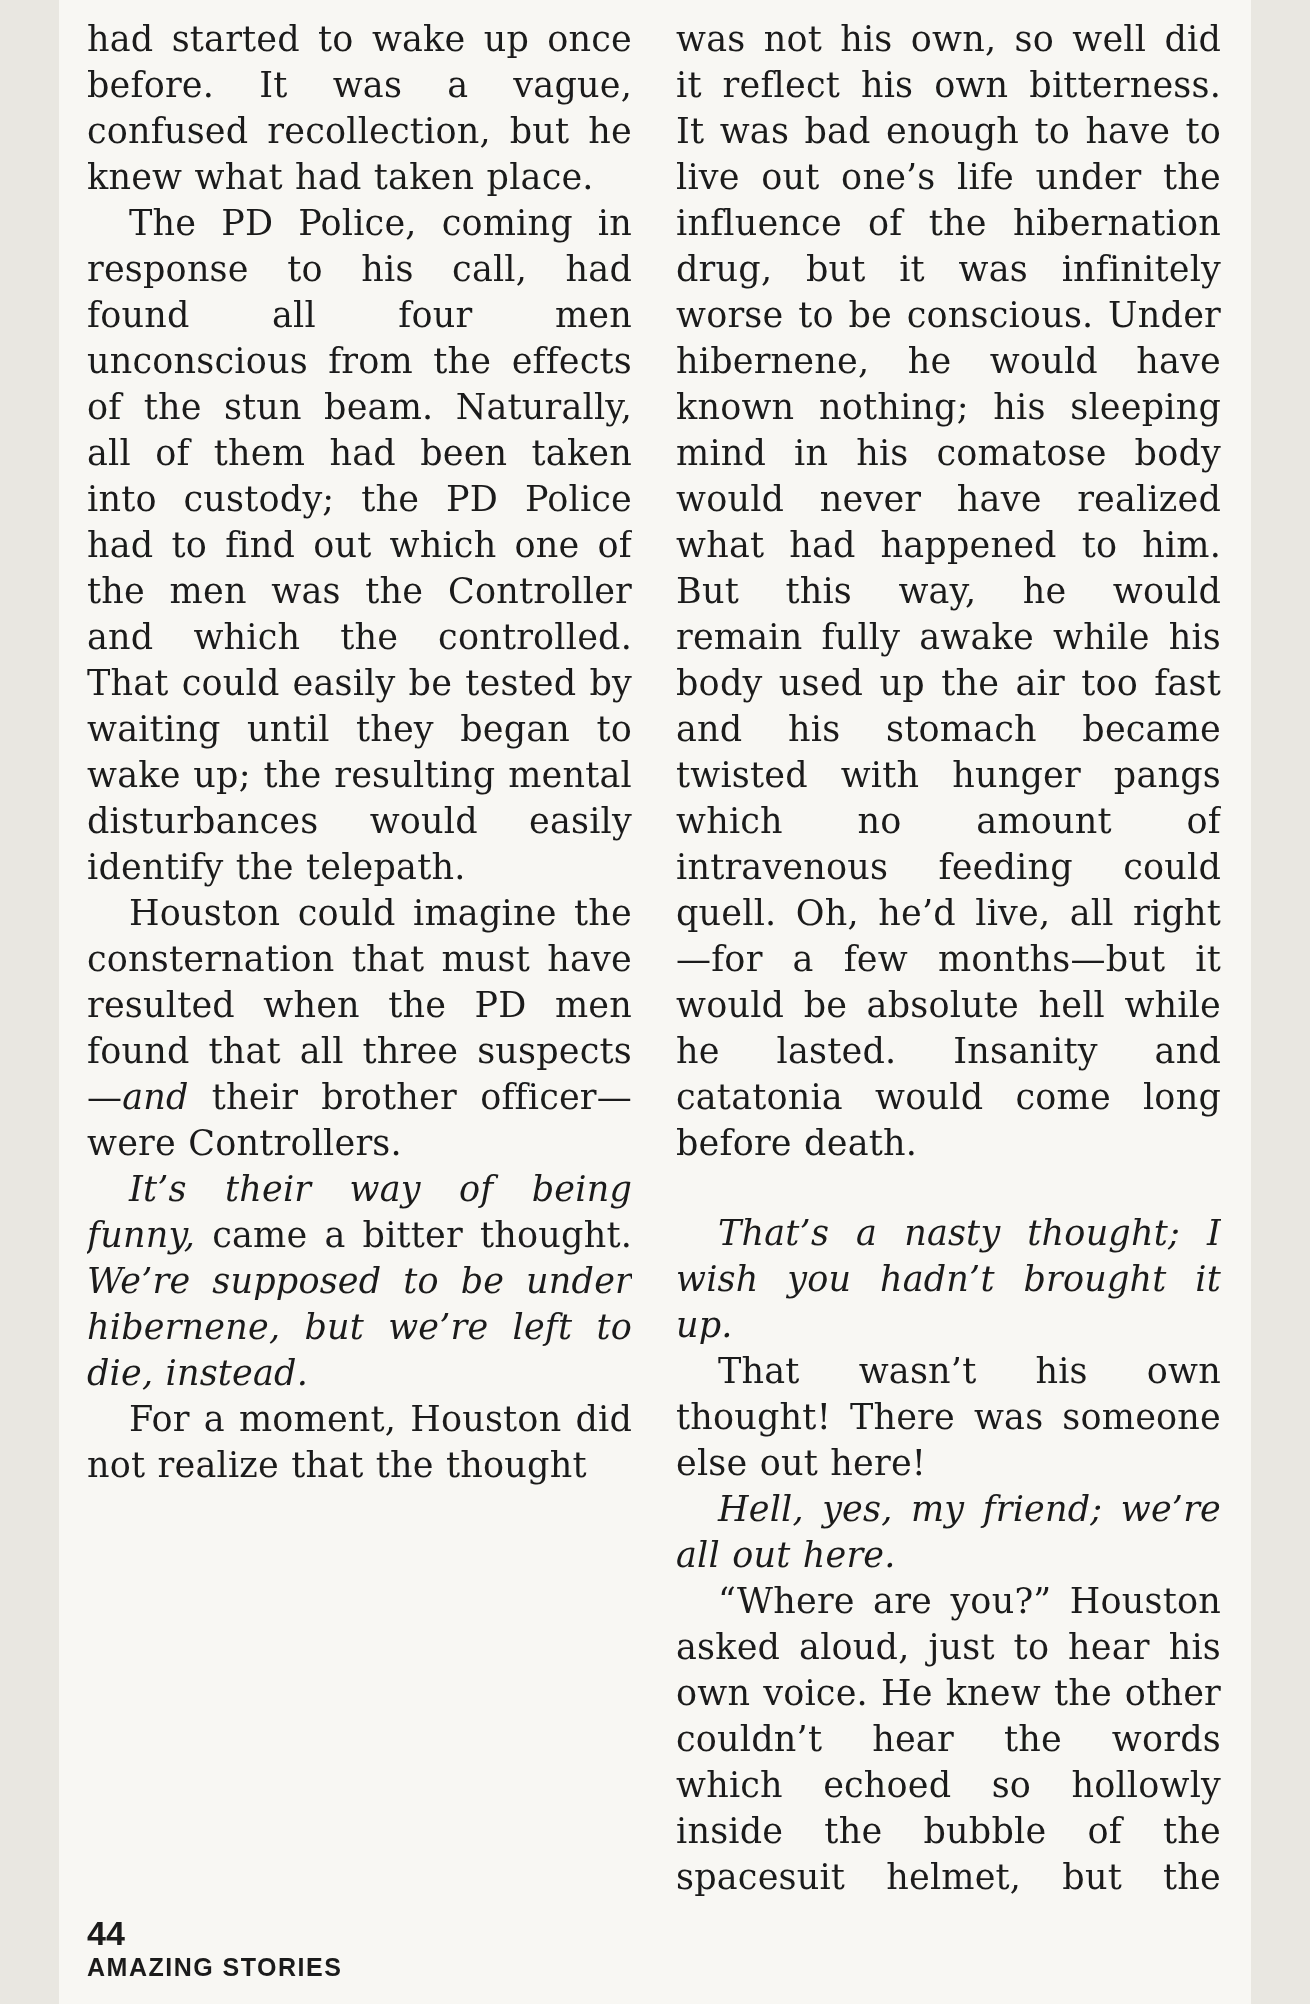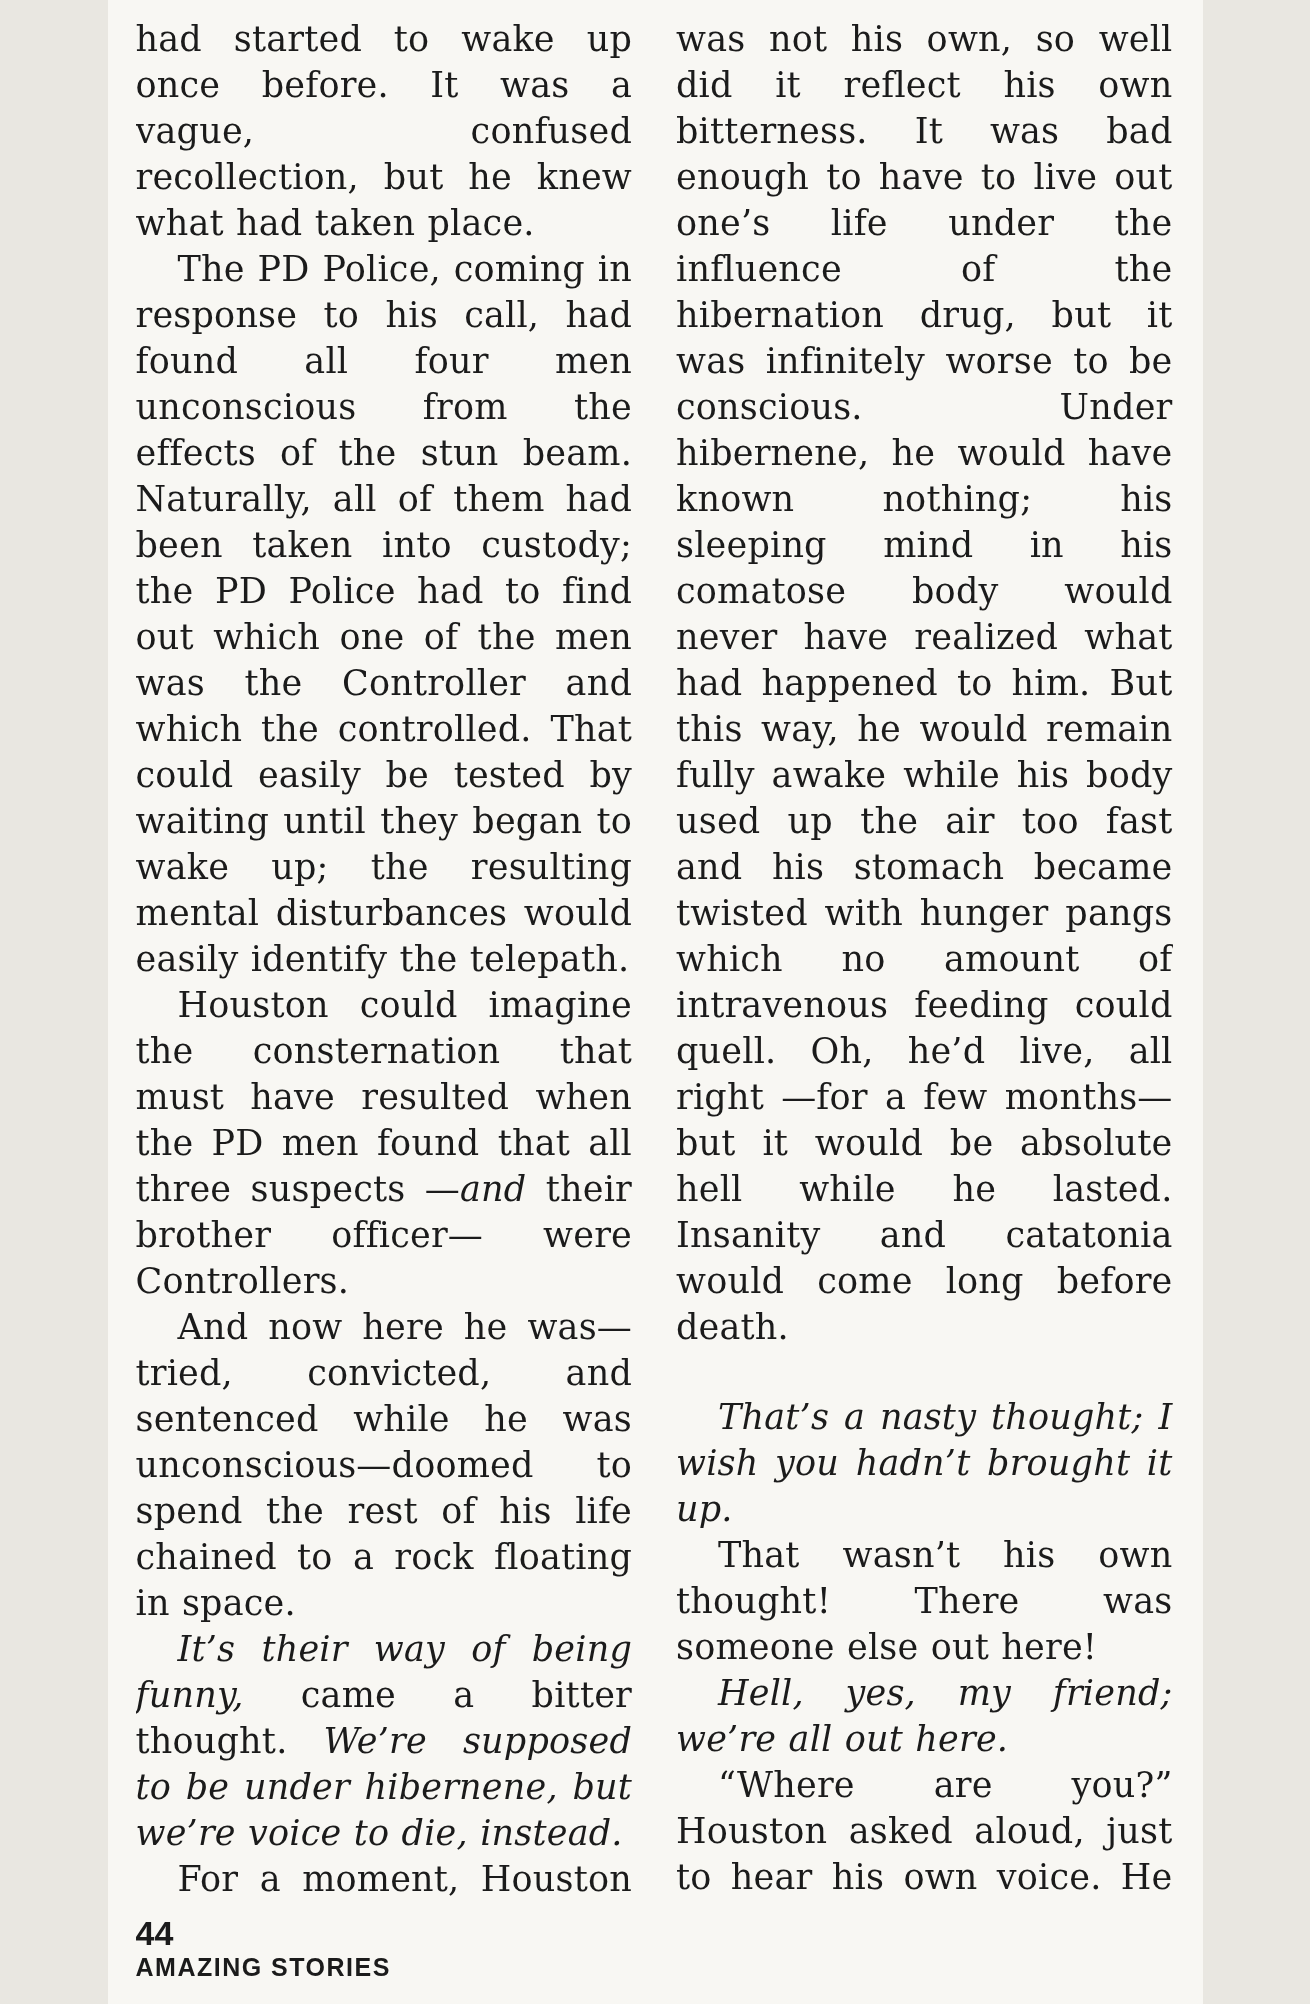--- a/index.html
+++ b/index.html
@@ -3,21 +3,21 @@
 <meta charset="utf-8">
 <style>
   html, body {
     margin: 0;
     padding: 0;
     background: #e9e7e1;
   }
   .page {
     position: relative;
     box-sizing: border-box;
-    width: 1095px;
+    width: 1192px;
     height: 2004px;
     margin: 0 auto;
     background: var(--paper, #f8f7f3);
     color: var(--ink, #1b1b1b);
     padding: 16px 30px 22px 28px;
     display: flex;
     flex-direction: column;
     font-family: "DejaVu Serif", "Liberation Serif", serif;
     overflow: hidden;
   }
@@ -70,22 +70,21 @@
 </style>
 </head>
 <body>
 
 <div class="page">
   <div class="columns">
     <div class="column">
         <p class="para"><span class="">had started to wake up once before. It was a vague, confused recollection, but he knew what had taken place.</span></p>
         <p class="para indent"><span class="">The PD Police, coming in response to his call, had found all four men unconscious from the effects of the stun beam. Naturally, all of them had been taken into custody; the PD Police had to find out which one of the men was the Controller and which the controlled. That could easily be tested by waiting until they began to wake up; the resulting mental disturbances would easily identify the telepath.</span></p>
         <p class="para indent"><span class="">Houston could imagine the consternation that must have resulted when the PD men found that all three suspects —</span><span class="italic">and</span><span class=""> their brother officer— were Controllers.</span></p>
-        <p class="para indent"><span class="">And now here he was—tried, convicted, and sentenced while he was unconscious—doomed to spend the rest of his life chained to a rock floating in space.</span></p>
-        <p class="para indent"><span class="italic">It’s their way of being funny,</span><span class=""> came a bitter thought. </span><span class="italic">We’re supposed to be under hibernene, but we’re voice to die, instead.</span></p>
+        <p class="para indent"><span class="italic">It’s their way of being funny,</span><span class=""> came a bitter thought. </span><span class="italic">We’re supposed to be under hibernene, but we’re left to die, instead.</span></p>
         <p class="para indent"><span class="">For a moment, Houston did not realize that the thought</span></p>
       </div>
     <div class="column">
         <p class="para"><span class="">was not his own, so well did it reflect his own bitterness. It was bad enough to have to live out one’s life under the influence of the hibernation drug, but it was infinitely worse to be conscious. Under hibernene, he would have known nothing; his sleeping mind in his comatose body would never have realized what had happened to him. But this way, he would remain fully awake while his body used up the air too fast and his stomach became twisted with hunger pangs which no amount of intravenous feeding could quell. Oh, he’d live, all right —for a few months—but it would be absolute hell while he lasted. Insanity and catatonia would come long before death.</span></p>
         <p class="para indent space-before"><span class="italic">That’s a nasty thought; I wish you hadn’t brought it up.</span></p>
         <p class="para indent"><span class="">That wasn’t his own thought! There was someone else out here!</span></p>
         <p class="para indent"><span class="italic">Hell, yes, my friend; we’re all out here.</span></p>
         <p class="para indent"><span class="">“Where are you?” Houston asked aloud, just to hear his own voice. He knew the other couldn’t hear the words which echoed so hollowly inside the bubble of the spacesuit helmet, but the thought behind them would carry.</span></p>
         <p class="para indent"><span class="">“You mean with relation to</span></p>
       </div>

